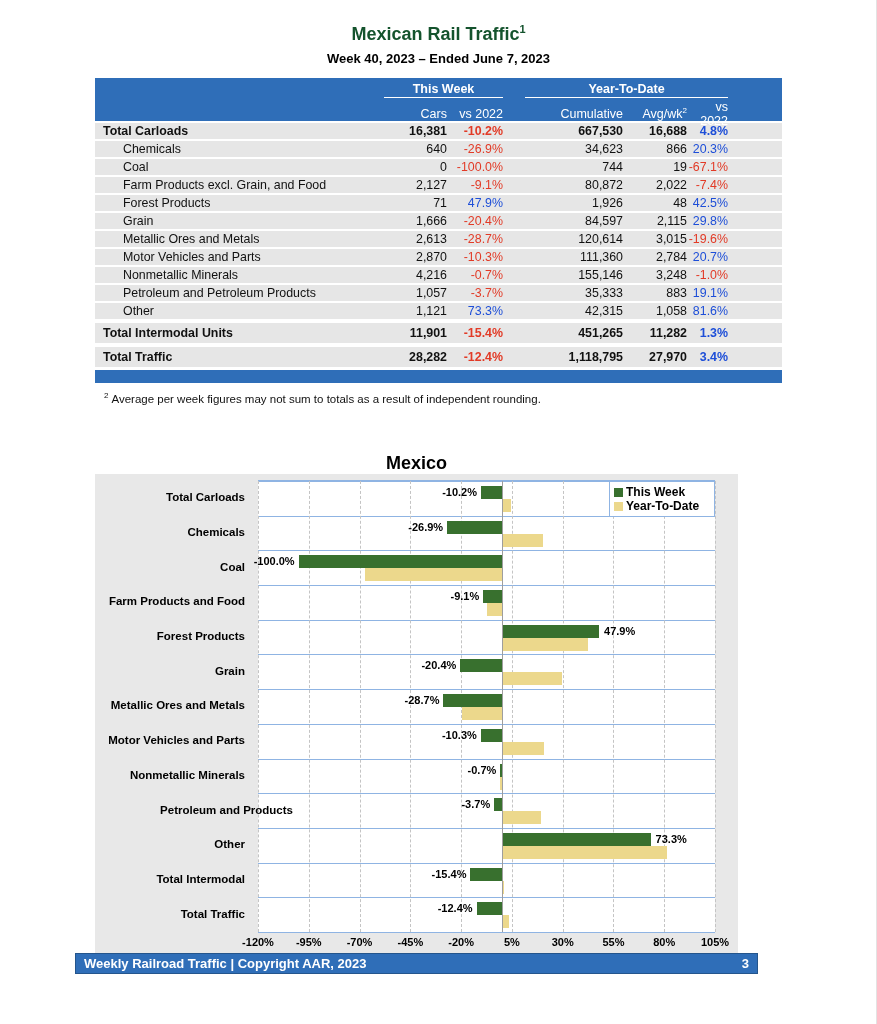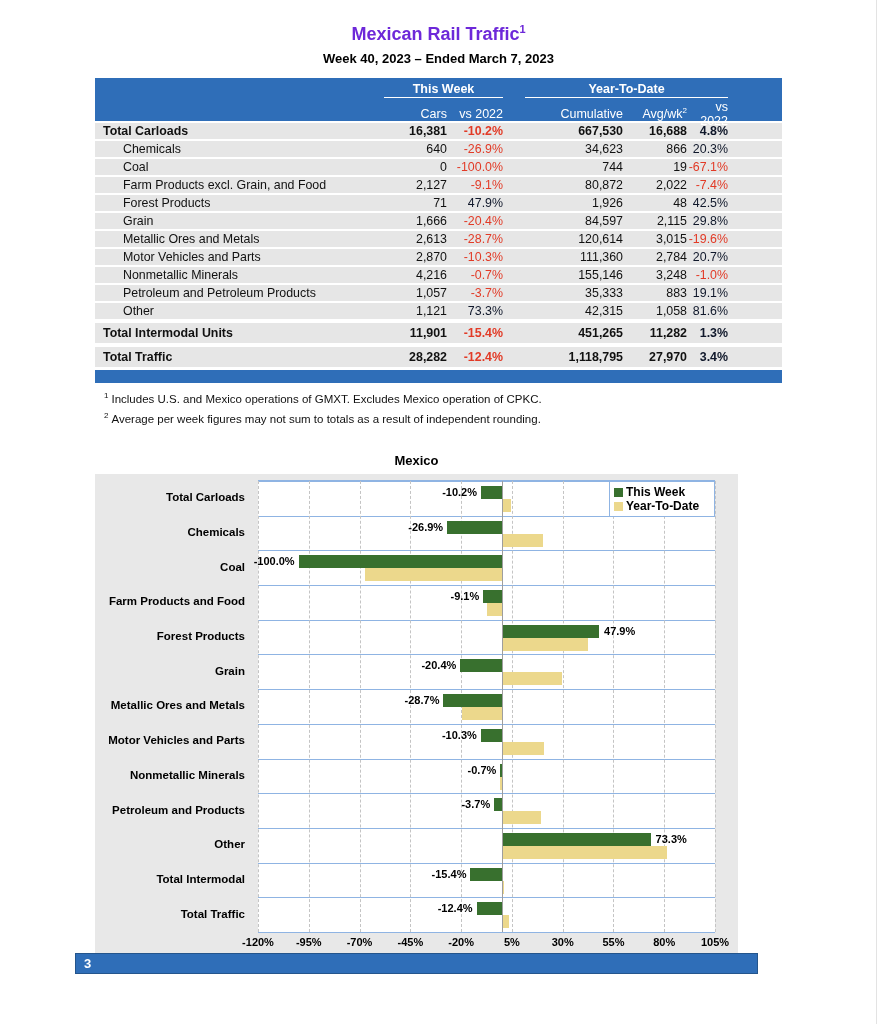--- a/index.html
+++ b/index.html
@@ -1,51 +1,51 @@
 <!DOCTYPE html>
 <html><head>
 <meta charset="utf-8">
 <style>
   html,body{margin:0;padding:0;}
   body{width:877px;height:1024px;background:#ffffff;font-family:"Liberation Sans",sans-serif;position:relative;overflow:hidden;}
   .page{position:absolute;inset:0;background:#fff;border-right:1px solid #e3e3e3;}
 
   
-  .page-title{position:absolute;top:23px;left:0;width:877px;text-align:center;font-size:18px;font-weight:bold;color:#6d28d9;}
+  .page-title{position:absolute;top:23px;left:0;width:877px;text-align:center;font-size:18px;font-weight:bold;color:#14532d;}
   .page-title sup{font-size:11px;}
   .page-subtitle{position:absolute;top:51px;left:0;width:877px;text-align:center;font-size:13px;font-weight:bold;color:#000;}
 
   
   .rail-table{position:absolute;left:95px;top:78px;width:687px;}
   .thead{background:#2F6EB8;color:#fff;}
   .thead-row1{display:grid;grid-template-columns:245px 163px 225px 54px;height:22px;font-size:12.5px;font-weight:bold;}
   .group{border-bottom:1.5px solid #fff;text-align:center;display:flex;align-items:flex-end;justify-content:center;padding-bottom:1px;height:20px;box-sizing:border-box;}
   .g-tw{margin-left:44px;}
   .g-ytd{margin-left:22px;}
   .thead-row2{display:grid;grid-template-columns:245px 107px 56px 120px 64px 41px 54px;height:21px;align-items:center;font-size:12.5px;font-weight:normal;}
   .thead-row2 .hc{text-align:right;}
   .thead-row2 sup{font-size:8px;}
   .trow{display:grid;grid-template-columns:245px 107px 56px 120px 64px 41px 54px;background:#E6E6E6;margin-top:2px;height:16px;align-items:center;font-size:12.4px;color:#111;}
   .trow .lbl{text-align:left;padding-left:8px;white-space:nowrap;}
   .trow .lbl.ind{padding-left:28px;}
   .trow .num{text-align:right;}
   .trow.bold{font-weight:bold;}
   .trow.total-row{font-weight:bold;height:20px;margin-top:4px;}
   .neg{color:#E23A26;}
-  .pos{color:#0f172a;}
+  .pos{color:#1d4ed8;}
   .table-bottom-bar{height:13px;background:#2F6EB8;margin-top:3px;}
 
   
   .footnotes{position:absolute;left:104px;top:391px;font-size:11.5px;color:#111;}
   .footnote{margin-bottom:6px;}
   .footnote sup{font-size:8px;margin-right:3px;}
 
   
   .chart-title{position:absolute;top:427px;left:95px;width:643px;text-align:center;font-size:15.5px;font-weight:bold;color:#000;}
-  .chart-subtitle{position:absolute;top:453px;left:95px;width:643px;text-align:center;font-size:13px;font-weight:bold;color:#000;}
+  .chart-subtitle{position:absolute;top:453px;left:95px;width:643px;text-align:center;font-size:18px;font-weight:bold;color:#000;}
 
   
   .chart{position:absolute;left:95px;top:474px;width:643px;height:480px;background:#E8E8E8;}
   .plot{position:absolute;left:163px;top:6px;width:457px;height:451px;background:#fff;border-top:1px solid #8FB4E3;border-bottom:1px solid #8FB4E3;box-sizing:content-box;}
   .band{position:relative;border-top:1px solid #8FB4E3;box-sizing:border-box;}
   .band:first-child{border-top:none;}
   .gridline{position:absolute;top:0;bottom:0;width:0;border-left:1px dashed #C4C4C4;z-index:1;}
   .zeroline{position:absolute;top:0;bottom:0;width:0;border-left:1px solid #9E9E9E;z-index:4;}
   .bar{position:absolute;height:13px;z-index:2;}
   .bar.tw{top:4px;}
@@ -60,21 +60,21 @@
 
   
   .footer-bar{position:absolute;left:75px;top:953px;width:683px;height:21px;background:#2F6EB8;border:1px solid #24558C;box-sizing:border-box;color:#fff;display:flex;justify-content:space-between;align-items:center;padding:0 8px;font-size:13px;font-weight:bold;}
 </style>
 </head>
 <body>
 
 <div class="page">
 
   <div class="page-title"><span>Mexican Rail Traffic</span><sup>1</sup></div>
-  <div class="page-subtitle">Week 40, 2023 – Ended March 7, 2023</div>
+  <div class="page-subtitle">Week 40, 2023 – Ended June 7, 2023</div>
 
   <div class="rail-table">
     <div class="thead">
       <div class="thead-row1">
         <div></div>
         <div class="group g-tw">This Week</div>
         <div class="group g-ytd">Year-To-Date</div>
         <div></div>
       </div>
       <div class="thead-row2">
@@ -203,21 +203,20 @@
           <div class="num">1,118,795</div>
           <div class="num">27,970</div>
           <div class="num pos">3.4%</div>
           <div class=""></div>
         </div>
       </div>
     <div class="table-bottom-bar"></div>
   </div>
 
   <div class="footnotes">
-    <div class="footnote"><sup>1</sup><span>Includes U.S. and Mexico operations of GMXT. Excludes Mexico operation of CPKC.</span></div>
     <div class="footnote"><sup>2</sup><span>Average per week figures may not sum to totals as a result of independent rounding.</span></div>
   </div>
 
   <div class="chart-subtitle">Mexico</div>
 
   <div class="chart">
     <div class="plot" id="plot">
       <div class="legend">
         <div class="legend-item">
             <span class="swatch" id="sw0" style="background: rgb(56, 112, 46);"></span>
@@ -308,36 +307,37 @@
     <div id="cat-labels">
         <div class="cat-label" style="top: 6px; height: 34.6923px;">Total Carloads</div>
         <div class="cat-label" style="top: 40.6923px; height: 34.6923px;">Chemicals</div>
         <div class="cat-label" style="top: 75.3846px; height: 34.6923px;">Coal</div>
         <div class="cat-label" style="top: 110.077px; height: 34.6923px;">Farm Products and Food</div>
         <div class="cat-label" style="top: 144.769px; height: 34.6923px;">Forest Products</div>
         <div class="cat-label" style="top: 179.462px; height: 34.6923px;">Grain</div>
         <div class="cat-label" style="top: 214.154px; height: 34.6923px;">Metallic Ores and Metals</div>
         <div class="cat-label" style="top: 248.846px; height: 34.6923px;">Motor Vehicles and Parts</div>
         <div class="cat-label" style="top: 283.538px; height: 34.6923px;">Nonmetallic Minerals</div>
-        <div class="cat-label" style="top: 318.231px; height: 34.6923px;">Petroleum and Products</div>
+        <div class="cat-label" style="top: 318.231px; height: 34.6923px; padding-left: 48px;">Petroleum and Products</div>
         <div class="cat-label" style="top: 352.923px; height: 34.6923px;">Other</div>
         <div class="cat-label" style="top: 387.615px; height: 34.6923px;">Total Intermodal</div>
         <div class="cat-label" style="top: 422.308px; height: 34.6923px;">Total Traffic</div>
       </div>
     <div class="xaxis" id="xaxis">
         <div class="tick" style="left: 0px;">-120%</div>
         <div class="tick" style="left: 50.7778px;">-95%</div>
         <div class="tick" style="left: 101.556px;">-70%</div>
         <div class="tick" style="left: 152.333px;">-45%</div>
         <div class="tick" style="left: 203.111px;">-20%</div>
         <div class="tick" style="left: 253.889px;">5%</div>
         <div class="tick" style="left: 304.667px;">30%</div>
         <div class="tick" style="left: 355.444px;">55%</div>
         <div class="tick" style="left: 406.222px;">80%</div>
         <div class="tick" style="left: 457px;">105%</div>
       </div>
   </div>
 
   <div class="footer-bar">
+    <span>Weekly Railroad Traffic | Copyright AAR, 2023</span>
     <span>3</span>
   </div>
 
 </div>
 
 </body></html>

